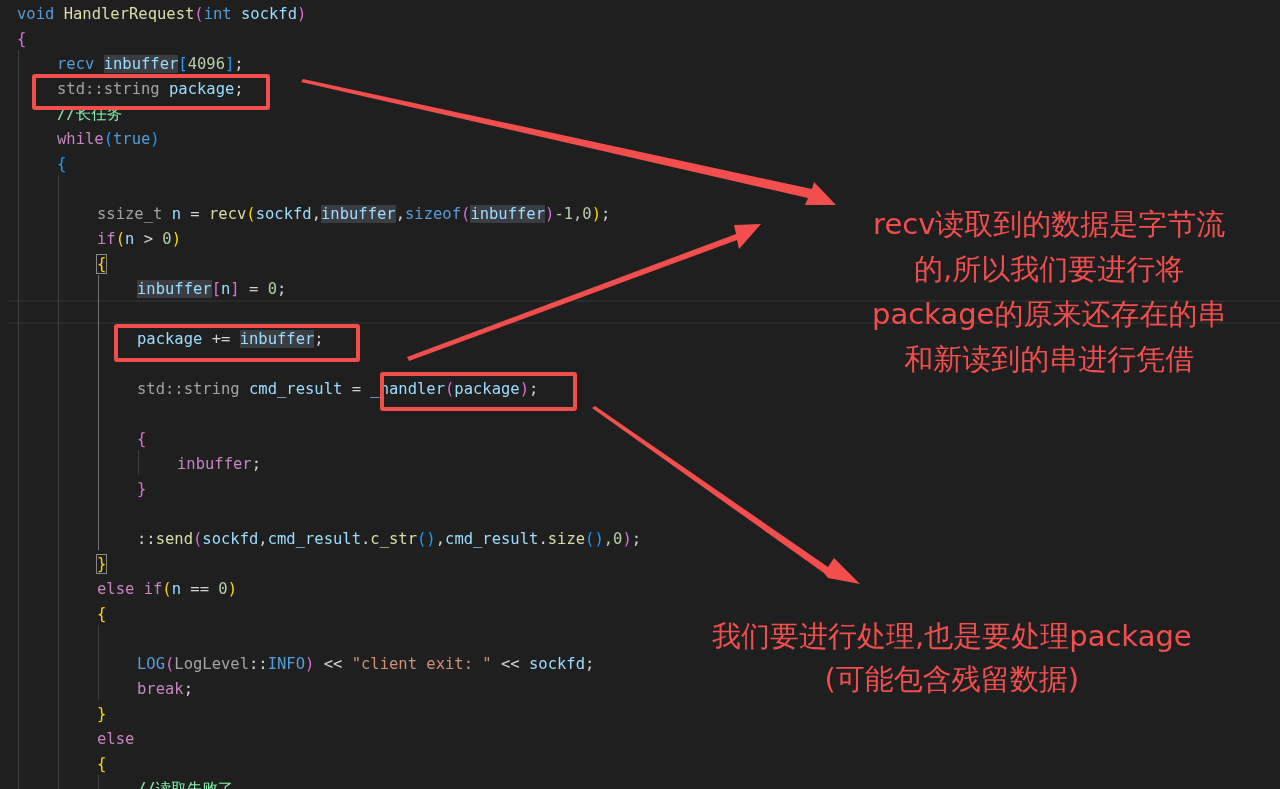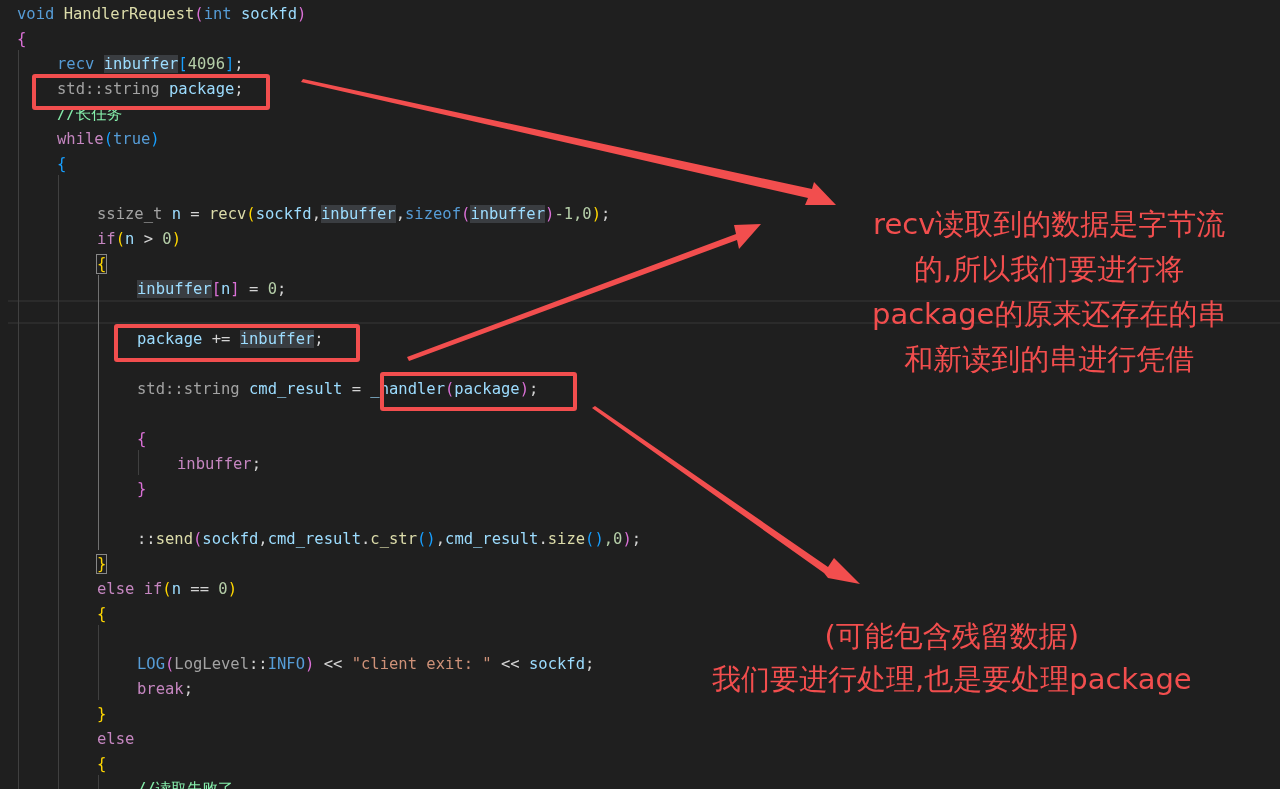--- a/index.html
+++ b/index.html
@@ -130,15 +130,15 @@
   </g>
 </svg>
 
 <div class="note" style="left:872px;top:202px;font-size:29px;line-height:45px">
   <div>recv读取到的数据是字节流</div>
   <div>的,所以我们要进行将</div>
   <div>package的原来还存在的串</div>
   <div>和新读到的串进行凭借</div>
 </div>
 <div class="note" style="left:712px;top:615px;font-size:29px;line-height:43px">
+  <div>我们要进行处理,也是要处理package</div>
   <div>(可能包含残留数据)</div>
-  <div>我们要进行处理,也是要处理package</div>
 </div>
 
 </body></html>

